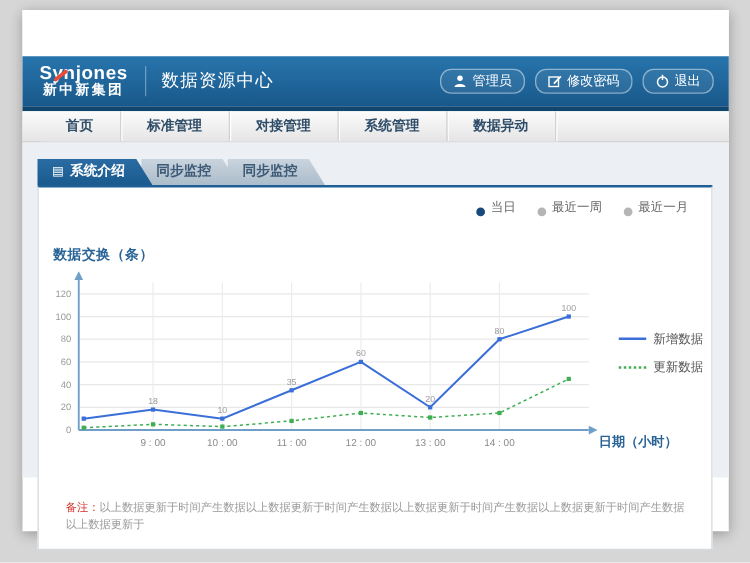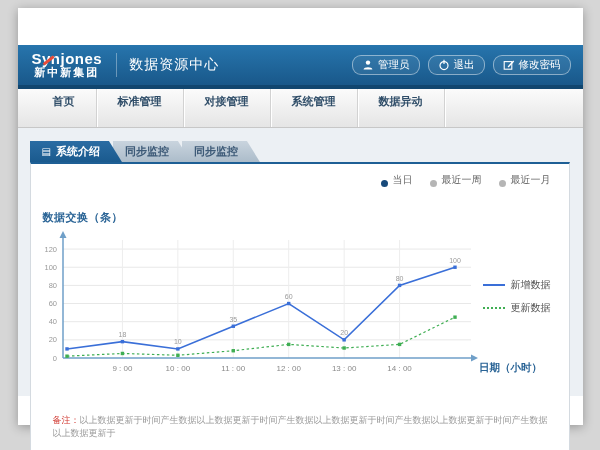--- a/index.html
+++ b/index.html
@@ -22,22 +22,22 @@
   .header-divider { width:1px; height:24px; background:rgba(255,255,255,.35); margin:0 12px; }
   .app-title { color:#fff; font-size:14px; letter-spacing:1px; }
   .header-spacer { flex:1; }
   .hdr-btn { display:flex; align-items:center; gap:4px; color:#fff; font-size:10.5px;
              border:1px solid rgba(255,255,255,.45); background:rgba(255,255,255,.07);
              border-radius:9px; padding:2px 9px; margin-left:8px; cursor:pointer;font-family:Liberation Serif, serif; }
   .hdr-btn svg { display:block; }
   .header-sub { height:4px; background:#11466f; }
 
   
-  .nav { height:39px; background:linear-gradient(#fbfbfb,#e5e5e5);
-         border-bottom:1px solid #c7c7c7; display:flex; padding-left:14px; }
+  .nav { height:25px; background:linear-gradient(#fbfbfb,#e5e5e5);
+         border-bottom:1px solid #c7c7c7; display:flex; padding-left:14px;align-items:flex-end; }
   .nav-item { padding:0 21px; line-height:24px; font-size:11px; font-weight:bold;
               color:#2f4d68; border-right:1px solid #d2d2d2; box-shadow:1px 0 0 #fff;
               cursor:pointer; }
 
   
   .content { background:#ecf0f4; height:268px; padding:13px 0 0 12px; }
 
   .tabs { display:flex; height:21px; }
   .tab { line-height:21px; font-size:11px; font-weight:bold; padding:0 22px 0 12px;
          clip-path:polygon(0 0, calc(100% - 13px) 0, 100% 100%, 0 100%);
@@ -54,21 +54,21 @@
   .filter { font-size:10px; color:#666; display:flex; align-items:flex-end; cursor:pointer; }
   .dot { width:7px; height:7px; border-radius:50%; background:#b5b5b5;
          display:inline-block; margin-right:5px; }
   .filter.selected .dot { background:#17497a; }
 
   .ylabel { margin:23px 0 0 12px; color:#2a6496; font-weight:bold; font-size:11px; letter-spacing:.5px; }
 
   .chart-wrap { position:relative; height:164px; margin-top:1px; }
   .chart-wrap svg { display:block; }
 
-  .legend { position:absolute; right:18px; top:52px; }
+  .legend { position:absolute; right:6px; top:52px; }
   .legend-item { display:flex; align-items:center; margin-bottom:9px; font-size:10px; color:#555; }
   .leg-line { width:22px; border-top:2px solid #3a6fd8; margin-right:6px; }
   .leg-dash { width:22px; border-top:2px dotted #3fae53; margin-right:6px; }
 
   .note { margin:24px 14px 6px 22px; font-size:9px; color:#9a9a9a; line-height:1.4; }
   .note .note-prefix { color:#d0342c;text-align:right; }
 </style>
 </head>
 <body>
 
@@ -91,34 +91,34 @@
         <svg width="12" height="12" viewBox="0 0 12 12">
             <circle cx="6" cy="3.6" r="2.2" fill="#fff"></circle>
             <path d="M1.6 10.6 C1.6 7.4 10.4 7.4 10.4 10.6 Z" fill="#fff"></path>
           </svg>
       </span>
       <span>管理员</span>
     </div>
     <div class="hdr-btn">
       <span>
         <svg width="12" height="12" viewBox="0 0 12 12">
-            <circle cx="6" cy="6.6" r="4" fill="none" stroke="#fff" stroke-width="1.2"></circle>
-            <line x1="6" y1="0.8" x2="6" y2="5" stroke="#fff" stroke-width="1.2"></line>
+            <rect x="1.2" y="2.6" width="7.6" height="7.6" fill="none" stroke="#fff" stroke-width="1.1"></rect>
+            <path d="M4.6 7.4 L10.2 1.6 L11.2 2.6 L5.6 8.4 Z" fill="#fff"></path>
           </svg>
       </span>
-      <span>退出</span>
+      <span>修改密码</span>
     </div>
     <div class="hdr-btn">
       <span>
         <svg width="12" height="12" viewBox="0 0 12 12">
-            <rect x="1.2" y="2.6" width="7.6" height="7.6" fill="none" stroke="#fff" stroke-width="1.1"></rect>
-            <path d="M4.6 7.4 L10.2 1.6 L11.2 2.6 L5.6 8.4 Z" fill="#fff"></path>
+            <circle cx="6" cy="6.6" r="4" fill="none" stroke="#fff" stroke-width="1.2"></circle>
+            <line x1="6" y1="0.8" x2="6" y2="5" stroke="#fff" stroke-width="1.2"></line>
           </svg>
       </span>
-      <span>修改密码</span>
+      <span>退出</span>
     </div>
   </div>
   <div class="header-sub"></div>
 
   <div class="nav">
     <div class="nav-item">首页</div>
     <div class="nav-item">标准管理</div>
     <div class="nav-item">对接管理</div>
     <div class="nav-item">系统管理</div>
     <div class="nav-item">数据异动</div>

